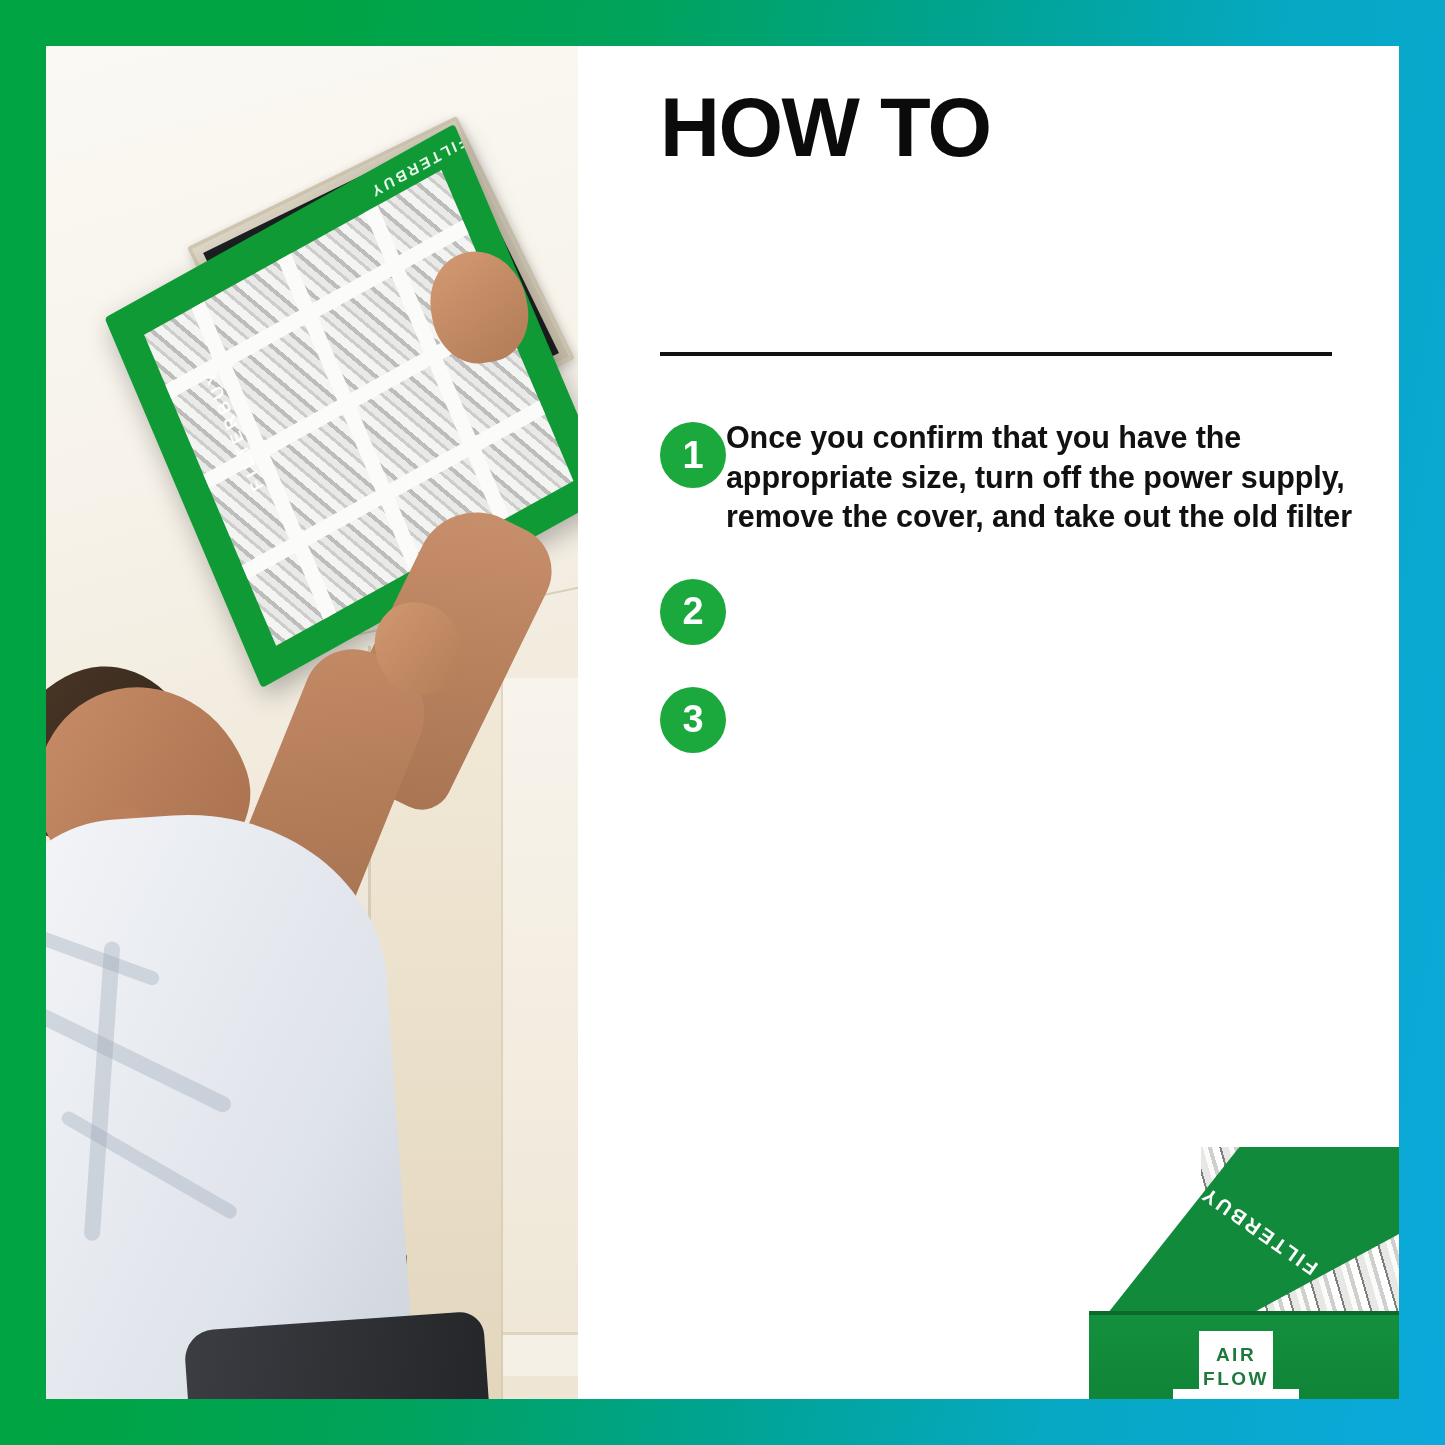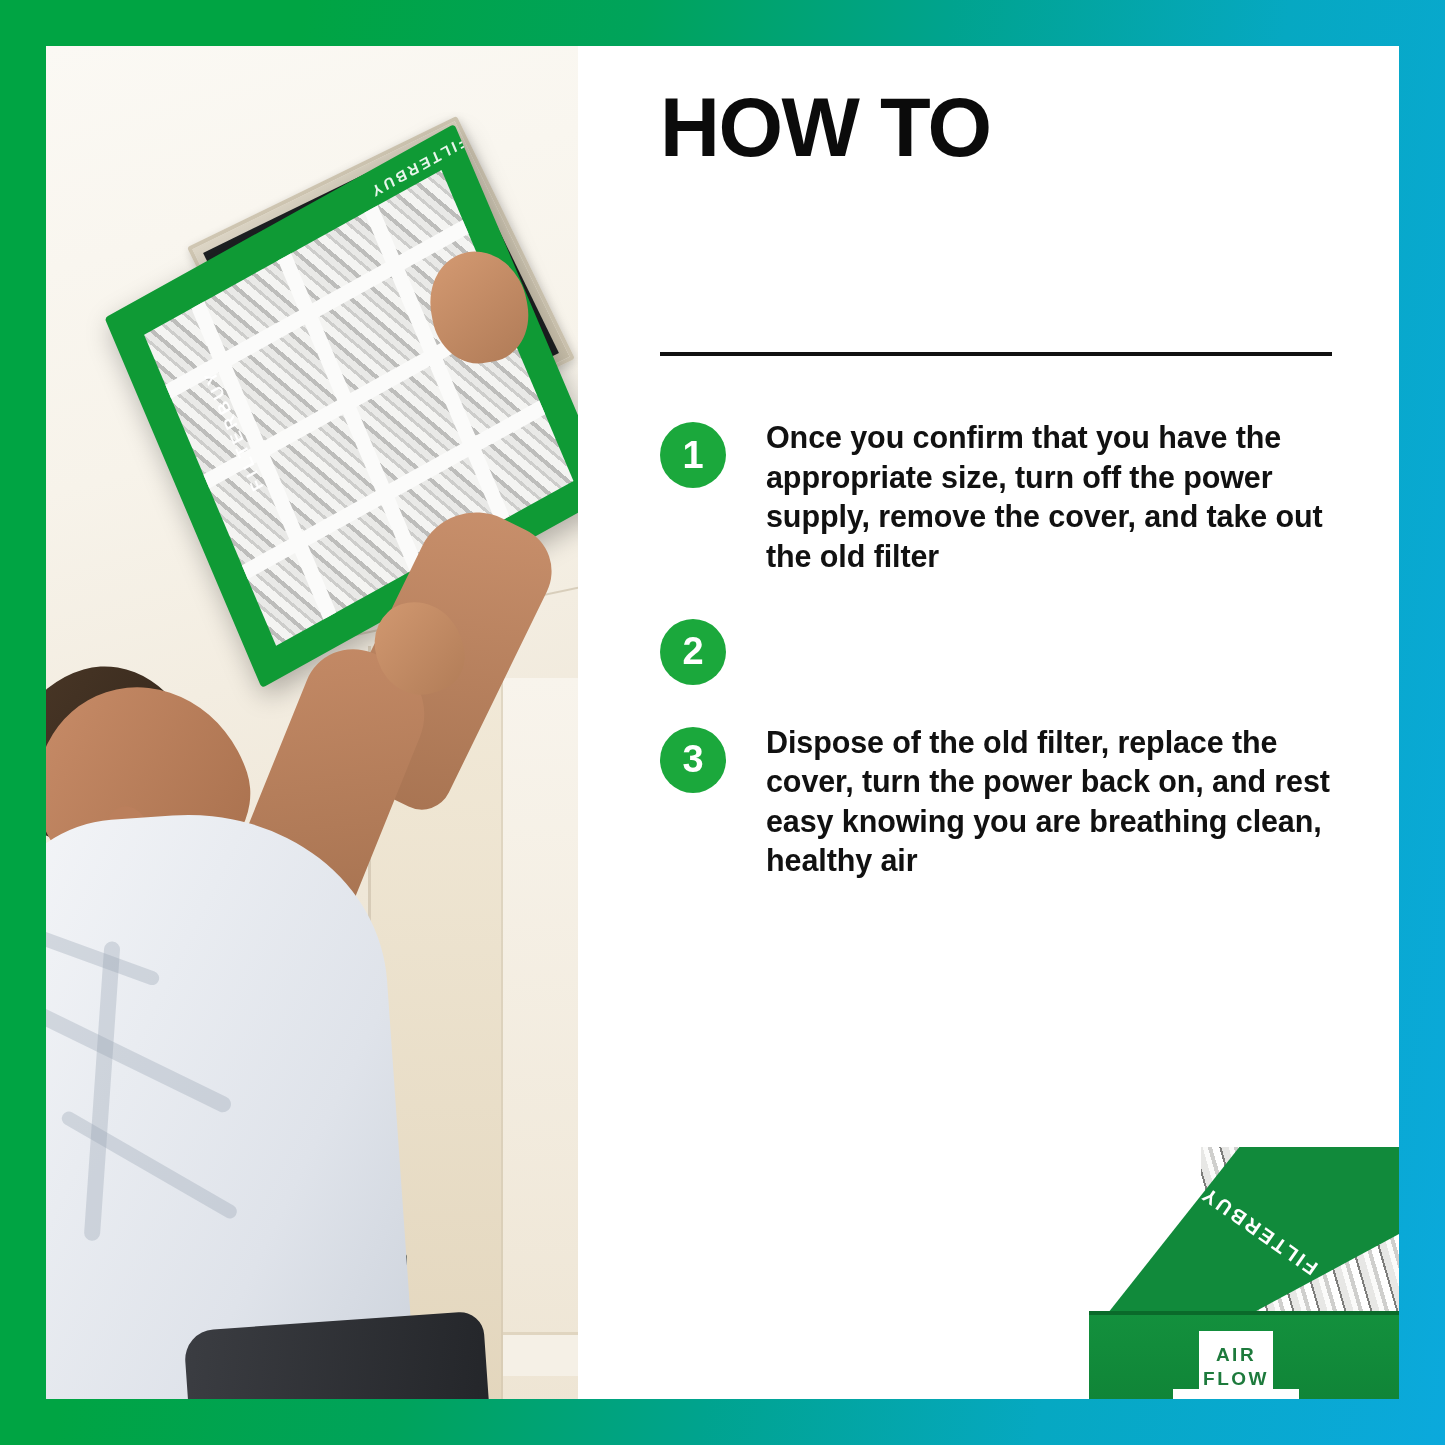--- a/index.html
+++ b/index.html
@@ -226,21 +226,20 @@
     border-radius:50%;
     background:#1BA83C;
     color:#ffffff;
     font-size:38px;
     font-weight:bold;
     display:flex; align-items:center; justify-content:center;
     margin-top:4px;
   }
   .step-text{
     flex:1 1 auto;
-    margin-left:40px;
     font-size:30.5px;
     line-height:1.30;
     font-weight:bold;
     color:#111111;
     letter-spacing:-.1px;
   }
 
   
   #product{
     position:absolute; right:-10px; bottom:-6px;
@@ -378,21 +377,20 @@
           <div class="step-badge">1</div>
           <div class="step-text">Once you confirm that you have the appropriate size, turn off the power supply, remove the cover, and take out the old filter</div>
         </div>
 
         <div class="step">
           <div class="step-badge">2</div>
         </div>
 
         <div class="step">
           <div class="step-badge">3</div>
-          <div class="step-text">Dispose of the old filter, replace the cover, turn the power back on, and rest easy knowing you are breathing clean, healthy air</div>
         </div>
 
       </div>
 
       <div id="product">
         <div class="prod-media"></div>
         <div class="prod-top">
           <div class="prod-brand">FILTERBUY</div>
         </div>
         <div class="prod-edge"></div>

